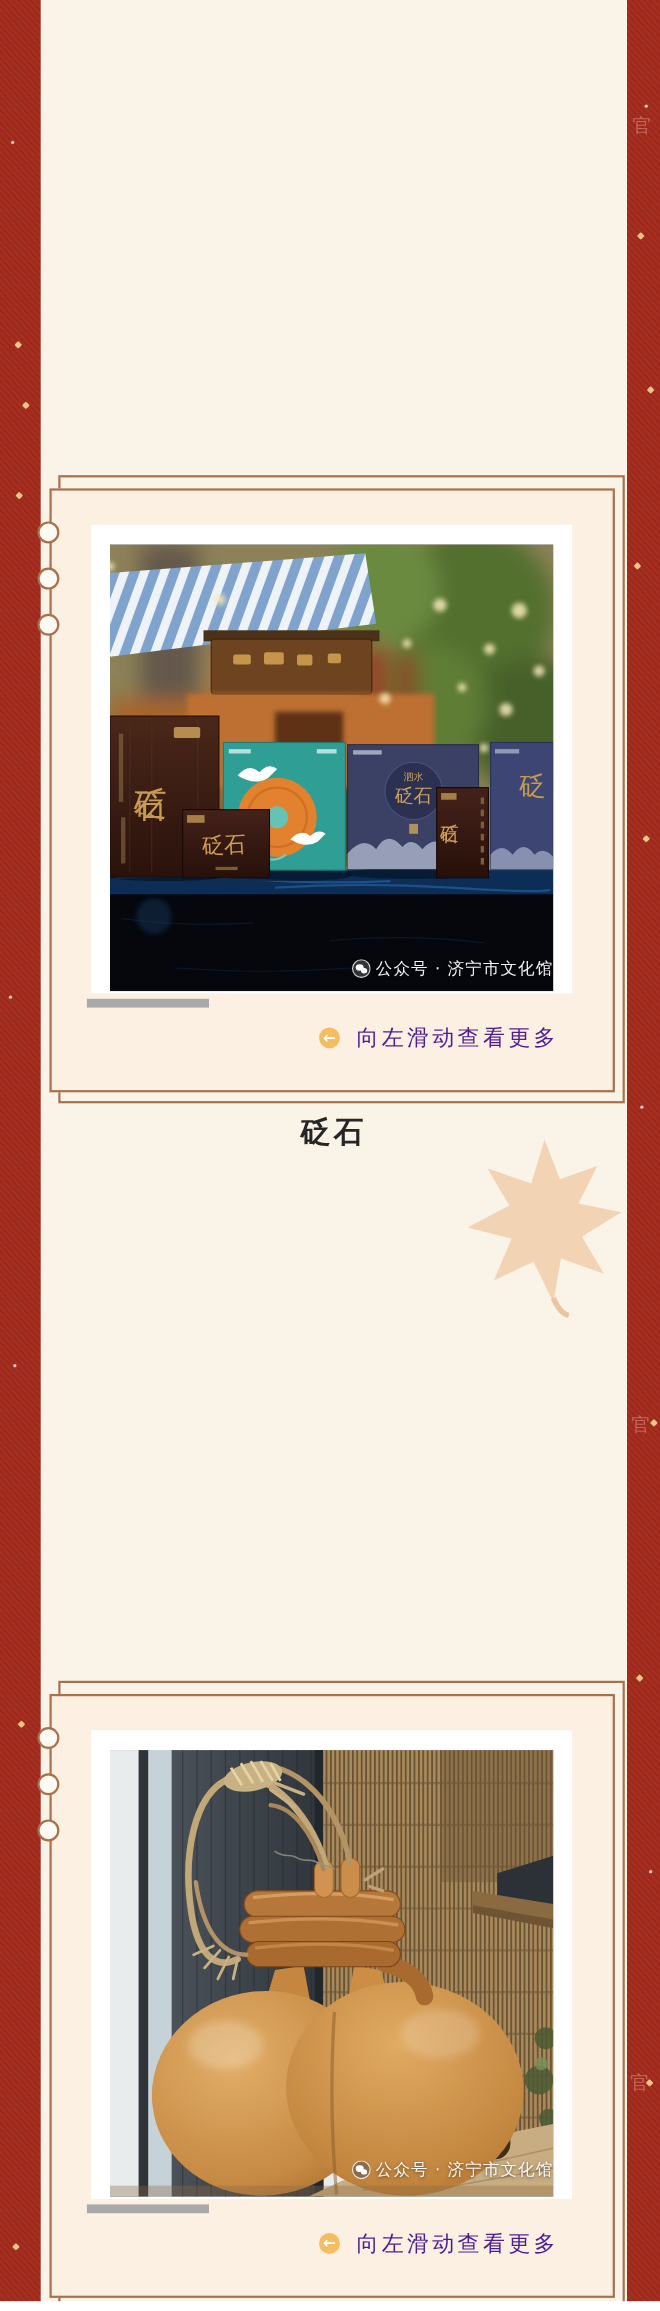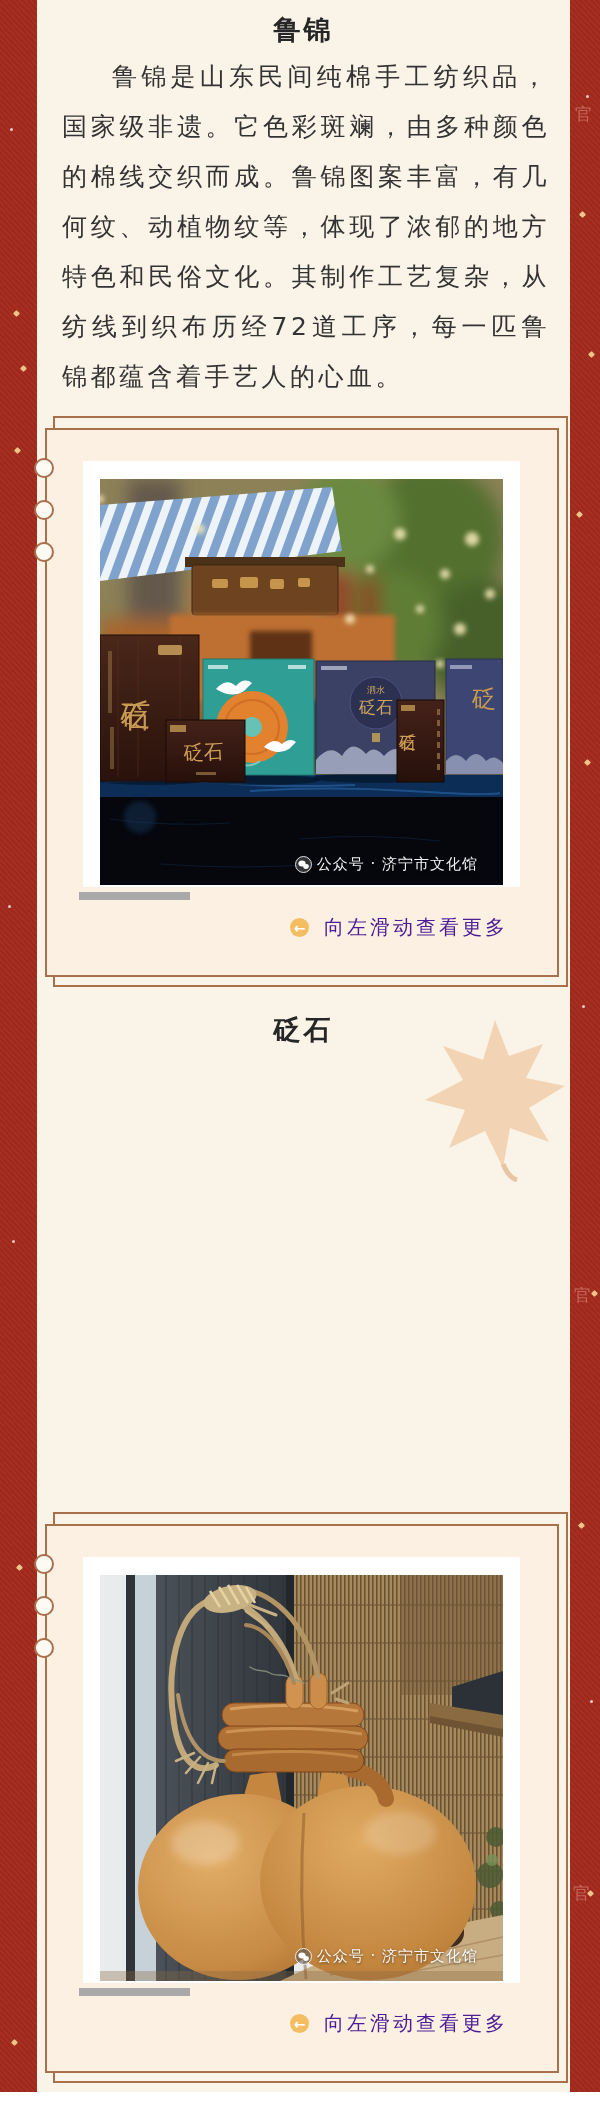--- a/index.html
+++ b/index.html
@@ -12,33 +12,33 @@
   .white-strip{position:absolute;left:0;bottom:0;width:600px;height:9px;background:#ffffff;z-index:30;}
 
   .sec-title{position:absolute;left:0;width:533px;text-align:center;
     font-size:27px;font-weight:bold;color:#262626;letter-spacing:3px;line-height:34px;}
   #title1{top:13px}#title2{top:1013px}
 
   .para{position:absolute;left:25px;width:488px;font-size:25px;line-height:50px;
     letter-spacing:3.5px;color:#333;text-align:justify;text-justify:inter-ideograph;text-indent:2em;}
   #para1{top:52px}#para2{top:1063px}
 
-  .card{position:absolute;left:8px;width:514px;height:714px;}
+  .card{position:absolute;left:8px;width:514px;height:714px;margin-top:16px;}
   #card1{top:428px}#card2{top:1524px}
   .card-back{position:absolute;left:8px;top:-12px;width:511px;height:567px;
     border:2px solid #a8714c;background:#faf3e7;}
   .card-front{position:absolute;left:0;top:0;width:510px;height:545px;
     border:2px solid #a8714c;background:#fcf0e3;}
   .ring{position:absolute;left:-11px;width:16px;height:16px;border:2px solid #a8714c;
     border-radius:50%;background:#fdfaf4;z-index:3;}
   .r1{top:30px}.r2{top:72px}.r3{top:114px}
   .frame{position:absolute;left:38px;top:33px;width:437px;height:426px;background:#ffffff;z-index:2;}
   .photo{position:absolute;left:17px;top:18px;width:403px;height:406px;overflow:hidden;background:#777;}
   .photo svg{display:block}
-  .watermark{position:absolute;right:25px;display:flex;align-items:center;gap:5px;
+  .watermark{position:absolute;right:0;display:flex;align-items:center;gap:5px;
     color:rgba(255,255,255,.95);font-size:15px;letter-spacing:1px;
     text-shadow:0 1px 3px rgba(0,0,0,.55);justify-content:center;}
   .wm1{bottom:11px}.wm2{bottom:15px}
   .scrollbar{position:absolute;left:34px;top:464px;width:111px;height:8px;background:#a9a9a9;z-index:2;}
   .swipe{position:absolute;right:51px;top:486px;display:flex;align-items:center;gap:15px;z-index:2;}
   .swipe-icon{width:19px;height:19px;border-radius:50%;background:#f5bd62;color:#fff;
     display:flex;align-items:center;justify-content:center;font-size:14px;font-weight:bold;line-height:1;}
   .swipe-text{font-size:20px;letter-spacing:3px;color:#4c1d95;}
   .leaf{position:absolute;right:-16px;bottom:-40px;width:160px;height:168px;opacity:.5;
     z-index:4;pointer-events:none;}
@@ -46,22 +46,20 @@
   .spark{position:absolute;width:5px;height:5px;background:#ecc689;transform:rotate(45deg);
     border-radius:1px;z-index:5;}
   .dot{position:absolute;width:3px;height:3px;border-radius:50%;background:rgba(255,255,255,.75);z-index:5;}
   .wm-char{position:absolute;color:rgba(255,195,185,.38);font-size:17px;z-index:5;}
 </style>
 </head>
 <body>
 
 <div class="column">
 
-  <div class="sec-title" id="title1">鲁锦</div>
-  <div class="para" id="para1">鲁锦是山东民间纯棉手工纺织品，国家级非遗。它色彩斑斓，由多种颜色的棉线交织而成。鲁锦图案丰富，有几何纹、动植物纹等，体现了浓郁的地方特色和民俗文化。其制作工艺复杂，从纺线到织布历经72道工序，每一匹鲁锦都蕴含着手艺人的心血。</div>
 
   <div class="card" id="card1">
     <div class="card-back"></div>
     <div class="card-front"></div>
     <div class="ring r1"></div>
     <div class="ring r2"></div>
     <div class="ring r3"></div>
     <div class="frame">
       <div class="photo">
         <svg width="403" height="406" viewBox="0 0 403 406">

